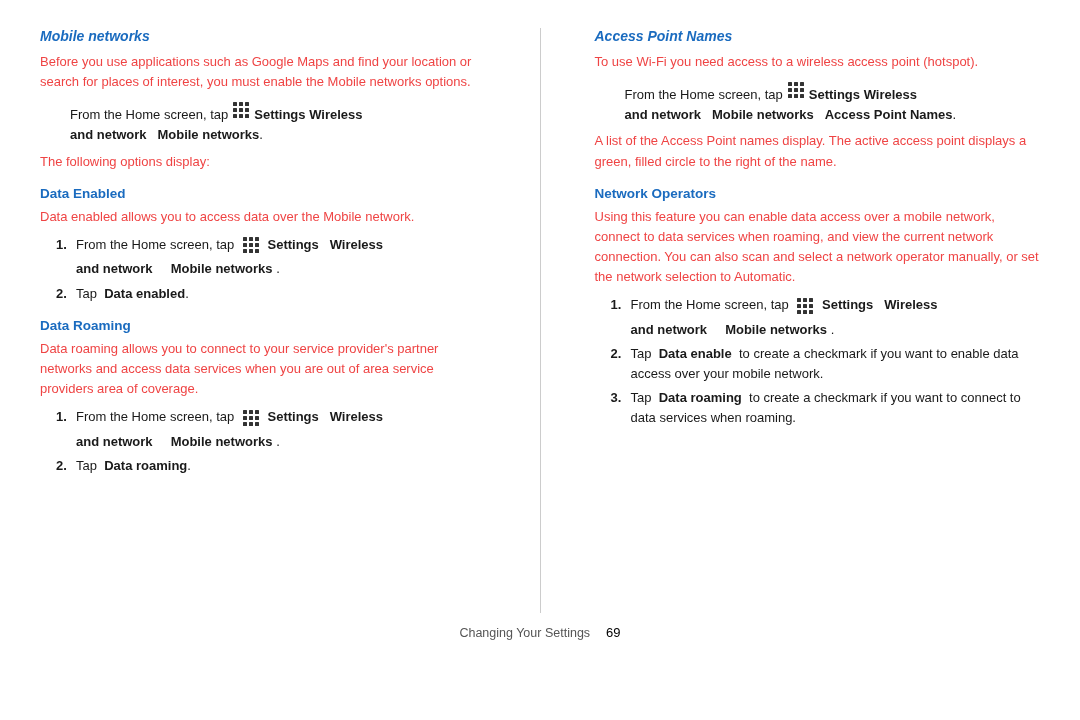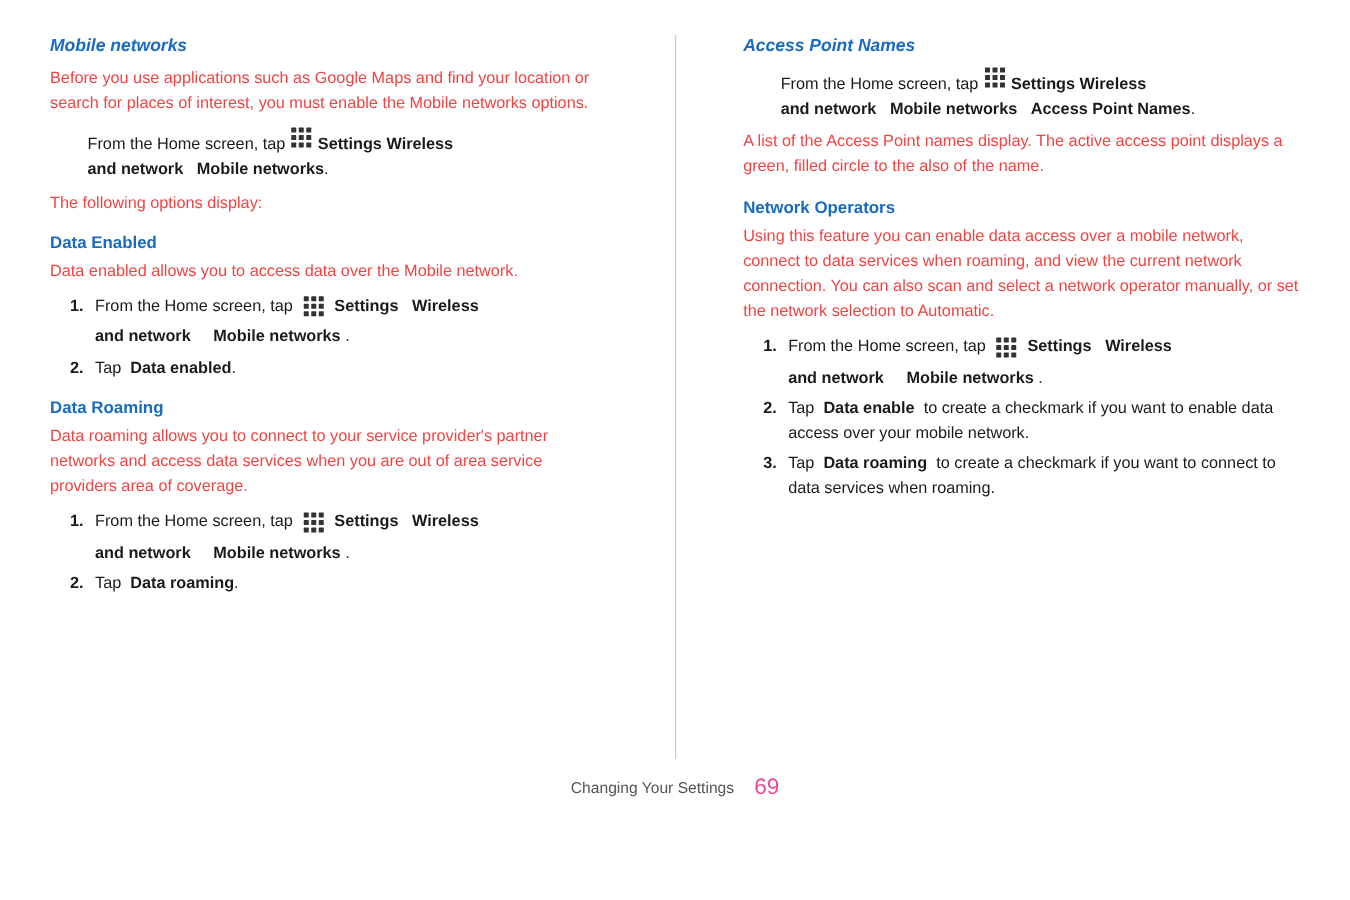--- a/index.html
+++ b/index.html
@@ -111,22 +111,22 @@
       justify-content: center;
       align-items: center;
       padding-top: 12px;
       border-top: 0px;
       gap: 16px;
       font-size: 12.5px;
       color: #555;
     }
 
     .footer-page {
-      font-size: 18px;
-      color: #ec4899;
+      font-size: 13px;
+      color: #000000;
     }
 
     .inline-settings-row {
       display: flex;
       align-items: baseline;
       flex-wrap: wrap;
       gap: 0px;
       font-size: 13px;
       line-height: 1.55;
     }
@@ -258,20 +258,21 @@
       </div>
 
     </div>
 
     <div style="width:1px; background:#ccc; margin: 0 4px;"></div>
 
     <div class="right-column">
 
       <div class="section-heading">Access Point Names</div>
 
+      <p class="body-text">To use Wi-Fi you need access to a wireless access point (hotspot).</p>
 
       <div class="indent-block">
         <div class="inline-settings-row">
           <span>From the Home screen, tap</span>
           <span class="grid-icon">
             <svg viewBox="0 0 18 18" fill="none" xmlns="http://www.w3.org/2000/svg">
               <rect x="1" y="1" width="4" height="4" rx="0.5" fill="#333"></rect>
               <rect x="7" y="1" width="4" height="4" rx="0.5" fill="#333"></rect>
               <rect x="13" y="1" width="4" height="4" rx="0.5" fill="#333"></rect>
               <rect x="1" y="7" width="4" height="4" rx="0.5" fill="#333"></rect>
@@ -289,21 +290,21 @@
         <div class="inline-settings-row">
           <span class="bold">and network</span>
           &nbsp;&nbsp;&nbsp;
           <span class="bold">Mobile networks</span>
           &nbsp;&nbsp;&nbsp;
           <span class="bold">Access Point Names</span>
           <span>.</span>
         </div>
       </div>
 
-      <p class="body-text">A list of the Access Point names display. The active access point displays a green, filled circle to the also of the name.</p>
+      <p class="body-text">A list of the Access Point names display. The active access point displays a green, filled circle to the right of the name.</p>
 
       <div class="sub-heading">Network Operators</div>
 
       <p class="body-text">Using this feature you can enable data access over a mobile network, connect to data services when roaming, and view the current network connection. You can also scan and select a network operator manually, or set the network selection to Automatic.</p>
 
       <div style="margin-left: 16px;">
         <div class="instruction-line">
           <span class="number-label bold">1.</span>
           <span>
             <span>From the Home screen, tap</span>

